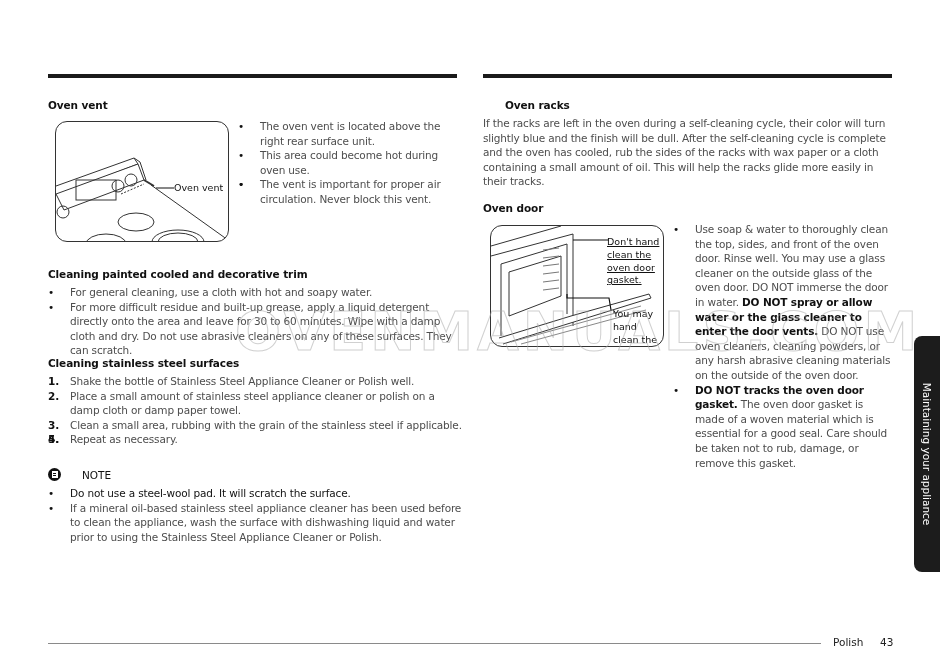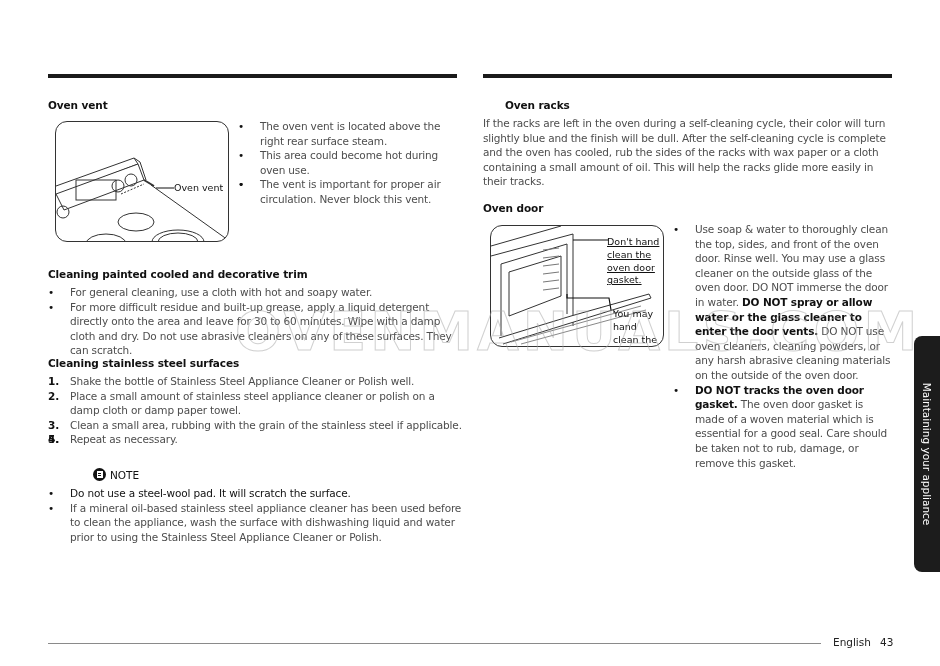--- a/index.html
+++ b/index.html
@@ -50,42 +50,42 @@
       <ellipse cx="122" cy="120" rx="26" ry="12"></ellipse>
       <ellipse cx="122" cy="120" rx="20" ry="9"></ellipse>
       <ellipse cx="50" cy="122" rx="20" ry="10"></ellipse>
       <path d="M100 66 L118 66" stroke="#111" stroke-width="1.2"></path>
     </g>
   </svg>
   <span class="callout" style="left:118px; top:60px; font-weight:normal; color:#111;">Oven vent</span>
 </div>
 
 <ul class="bl txt abs" style="left:238px; top:119px; width:222px;">
-  <li><span class="mk">•</span><span>The oven vent is located above the right rear surface steam.</span></li>
+  <li><span class="mk">•</span><span>The oven vent is located above the right rear surface unit.</span></li>
   <li><span class="mk">•</span><span>This area could become hot during oven use.</span></li>
   <li><span class="mk">•</span></li>
   <li><span class="mk">•</span><span>The vent is important for proper air circulation. Never block this vent.</span></li>
 </ul>
 
 <div class="abs h" style="left:48px; top:268px;">Cleaning painted cooled and decorative trim</div>
 <ul class="bl txt abs" style="left:48px; top:285px; width:414px;">
   <li><span class="mk">•</span><span>For general cleaning, use a cloth with hot and soapy water.</span></li>
   <li><span class="mk">•</span><span>For more difficult residue and built-up grease, apply a liquid detergent directly onto the area and leave for 30 to 60 minutes. Wipe with a damp cloth and dry. Do not use abrasive cleaners on any of these surfaces. They can scratch.</span></li>
 </ul>
 
 <div class="abs h" style="left:48px; top:357px;">Cleaning stainless steel surfaces</div>
 <ol class="nl txt abs" style="left:48px; top:374px; width:414px;">
   <li><span class="mk">1.</span><span>Shake the bottle of Stainless Steel Appliance Cleaner or Polish well.</span></li>
   <li><span class="mk">2.</span><span>Place a small amount of stainless steel appliance cleaner or polish on a damp cloth or damp paper towel.</span></li>
   <li><span class="mk">3.</span><span>Clean a small area, rubbing with the grain of the stainless steel if applicable.</span></li>
   <li><span class="mk">4.</span></li>
   <li><span class="mk">5.</span><span>Repeat as necessary.</span></li>
 </ol>
 
-<div class="abs" style="left:48px; top:468px; display:flex; align-items:center; gap:4px;margin-left:45px;">
+<div class="abs" style="left:48px; top:468px; display:flex; align-items:center; gap:21px;">
   <span style="display:inline-block; width:13px; height:13px; border-radius:50%; background:#111; position:relative;">
     <span style="position:absolute; left:3.5px; top:3px; width:6px; height:7px; background:#fff;"></span>
     <span style="position:absolute; left:5px; top:5px; width:3px; height:1px; background:#111;"></span>
     <span style="position:absolute; left:5px; top:7px; width:3px; height:1px; background:#111;"></span>
   </span>
   <span class="bold" style="font-size:10.5px; font-weight:normal; color:#111;">NOTE</span>
 </div>
 <ul class="bl txt abs" style="left:48px; top:486px; width:414px;">
   <li><span class="mk">•</span><span style="color:#111;">Do not use a steel-wool pad. It will scratch the surface.</span></li>
   <li><span class="mk">•</span><span>If a mineral oil-based stainless steel appliance cleaner has been used before to clean the appliance, wash the surface with dishwashing liquid and water prior to using the Stainless Steel Appliance Cleaner or Polish.</span></li>
@@ -122,14 +122,14 @@
   <li><span class="mk">•</span><b>DO NOT tracks the oven door gasket.</b><span> The oven door gasket is made of a woven material which is essential for a good seal. Care should be taken not to rub, damage, or remove this gasket.</span></li>
 </ul>
 
 <div class="watermark">OVENMANUALS.COM</div>
 
 <div class="side-tab">
   <span>Maintaining your appliance</span>
 </div>
 
 <div class="footer-line"></div>
-<div class="footer" style="left:833px;">English</div>
+<div class="footer" style="left:833px;">Polish</div>
 <div class="footer" style="left:880px;">43</div>
 
 </body></html>

